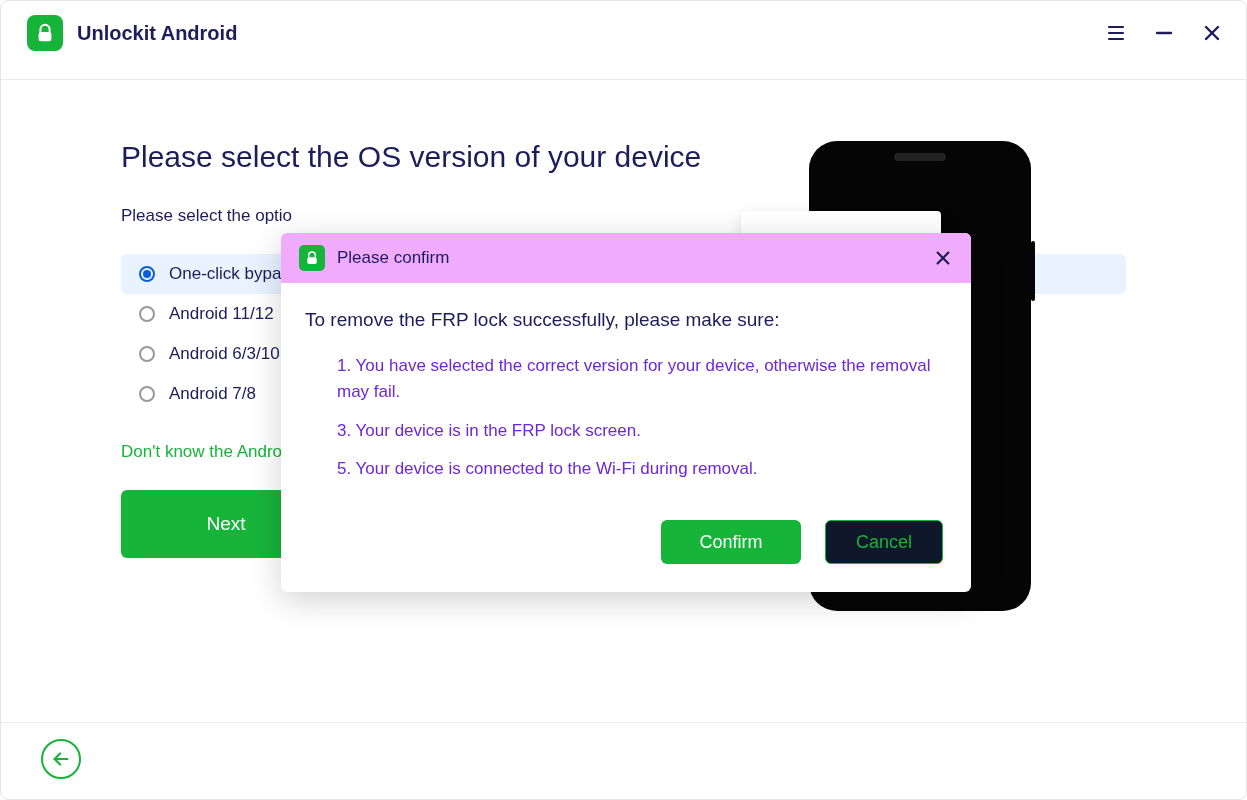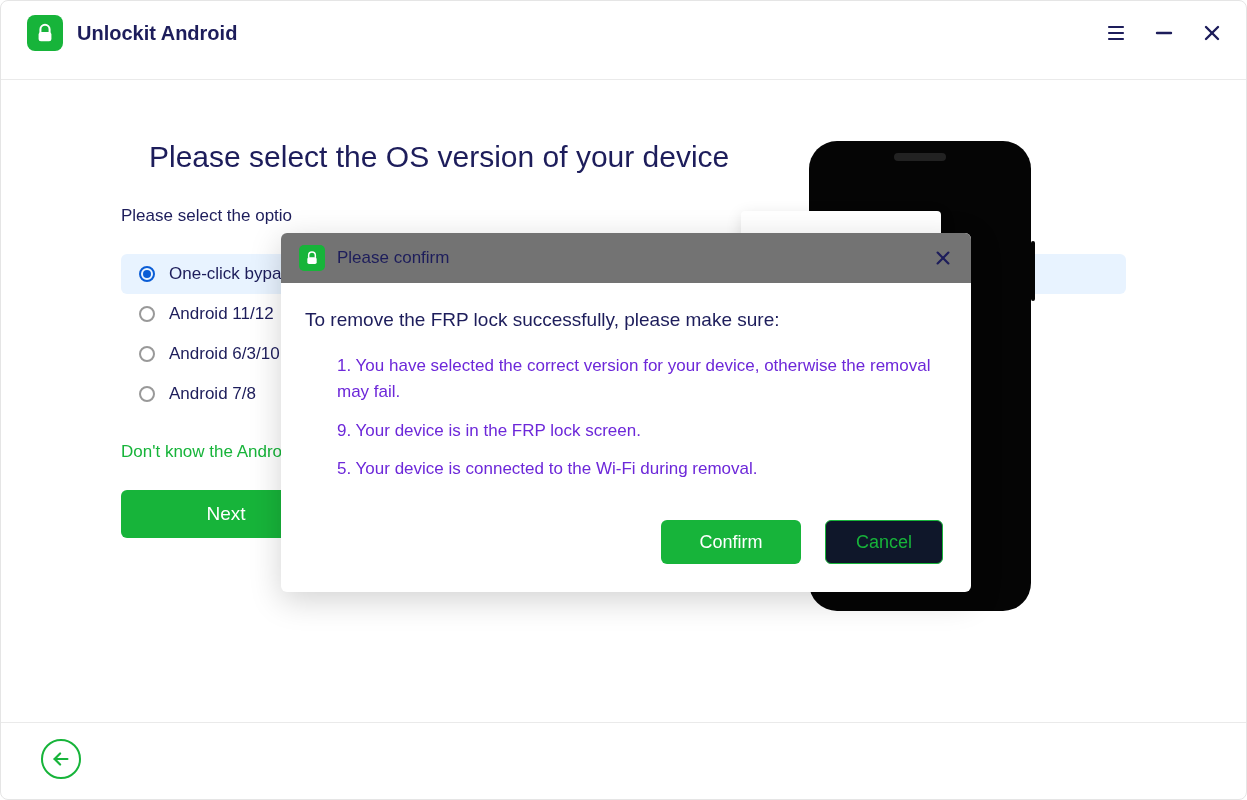--- a/index.html
+++ b/index.html
@@ -9,43 +9,43 @@
 .title-bar { display: flex; align-items: center; justify-content: space-between; padding: 14px 24px 28px 26px; border-bottom: 1px solid #eaeaea; }
 .title-left { display: flex; align-items: center; gap: 14px; }
 .app-logo { width: 36px; height: 36px; border-radius: 8px; background: #17b43a; display: flex; align-items: center; justify-content: center; }
 .app-logo svg { width: 22px; height: 22px; }
 .app-title { font-size: 20px; font-weight: 600; color: #1d1d5b; }
 .title-right { display: flex; align-items: center; gap: 28px; }
 .win-ctrl { width: 20px; height: 20px; display: flex; align-items: center; justify-content: center; cursor: pointer; color: #1d1d5b; }
 
 
 .content { padding: 60px 120px 30px 120px; position: relative; }
-.page-title { font-size: 30px; font-weight: 400; color: #1d1d5b; margin-bottom: 32px; margin-left: 28px; }
+.page-title { font-size: 30px; font-weight: 400; color: #1d1d5b; margin-bottom: 32px; }
 .subtitle { font-size: 17px; color: #1d1d5b; margin-bottom: 28px; margin-top: 9px; }
 
 .options { margin-bottom: 28px; }
 .option { display: flex; align-items: center; gap: 14px; padding: 10px 18px; border-radius: 6px; cursor: pointer; }
 .option.selected { background: #e8f3ff; }
 .radio { width: 16px; height: 16px; border: 2px solid #999; border-radius: 50%; position: relative; flex-shrink: 0; }
 .option.selected .radio { border-color: #0a5dd6; }
 .option.selected .radio::after { content: ""; position: absolute; top: 2px; left: 2px; width: 8px; height: 8px; background: #0a5dd6; border-radius: 50%; }
 .option-label { font-size: 17px; color: #1d1d5b; }
 
 .help-link { font-size: 17px; color: #17b43a; margin-bottom: 28px; cursor: pointer; }
 
-.next-btn { width: 210px; height: 48px; background: #17b43a; color: #fff; border: none; border-radius: 6px; font-size: 19px; cursor: pointer; }
+.next-btn { width: 210px; height: 68px; background: #17b43a; color: #fff; border: none; border-radius: 6px; font-size: 19px; cursor: pointer; }
 
 
 .phone { position: absolute; top: 140px; right: 215px; width: 222px; height: 470px; background: #050505; border-radius: 28px; }
 .phone::before { content: ""; position: absolute; top: 12px; left: 50%; transform: translateX(-50%); width: 52px; height: 8px; background: #222; border-radius: 4px; }
 .phone::after { content: ""; position: absolute; top: 100px; right: -4px; width: 4px; height: 60px; background: #050505; border-radius: 2px; }
 
 
 .modal { position: absolute; top: 232px; left: 280px; width: 690px; background: #fff; border-radius: 6px; box-shadow: 0 8px 32px rgba(0,0,0,0.18); z-index: 10; }
-.modal-header { display: flex; align-items: center; justify-content: space-between; padding: 12px 18px; background: #737373; border-radius: 6px 6px 0 0; }
+.modal-header { display: flex; align-items: center; justify-content: space-between; padding: 12px 18px; background: #f0abfc; border-radius: 6px 6px 0 0; }
 .modal-header-left { display: flex; align-items: center; gap: 12px; }
 .modal-logo { width: 26px; height: 26px; border-radius: 5px; background: #17b43a; display: flex; align-items: center; justify-content: center; }
 .modal-logo svg { width: 16px; height: 16px; }
 .modal-title { font-size: 17px; color: #1d1d5b; }
 .modal-close { cursor: pointer; width: 20px; height: 20px; display: flex; align-items: center; justify-content: center; color: #1d1d5b; }
 .modal-body { padding: 26px 38px 26px 24px; }
 .modal-lead { font-size: 19px; color: #1d1d5b; margin-bottom: 22px; }
 .modal-item { font-size: 17px; color: #6d28d9; line-height: 1.55; margin-bottom: 12px; padding-left: 32px; }
 .modal-footer { display: flex; justify-content: flex-end; gap: 24px; padding: 0 28px 28px 28px; }
 .btn-confirm { width: 140px; height: 44px; background: #17b43a; color: #fff; border: none; border-radius: 6px; font-size: 18px; cursor: pointer; }
@@ -139,21 +139,21 @@
     <div class="modal-close">
       <svg width="18" height="18" viewBox="0 0 20 20">
           <line x1="4" y1="4" x2="16" y2="16" stroke="currentColor" stroke-width="2.4" stroke-linecap="round"></line>
           <line x1="16" y1="4" x2="4" y2="16" stroke="currentColor" stroke-width="2.4" stroke-linecap="round"></line>
         </svg>
     </div>
   </div>
   <div class="modal-body">
     <div class="modal-lead">To remove the FRP lock successfully, please make sure:</div>
     <div class="modal-item">1. You have selected the correct version for your device, otherwise the removal may fail.</div>
-    <div class="modal-item">9. Your device is in the FRP lock screen.</div>
+    <div class="modal-item">3. Your device is in the FRP lock screen.</div>
     <div class="modal-item">5. Your device is connected to the Wi-Fi during removal.</div>
   </div>
   <div class="modal-footer">
     <button class="btn-confirm">Confirm</button>
     <button class="btn-cancel">Cancel</button>
   </div>
 </div>
 
 <div class="bottom-divider"></div>
 <div class="back-btn">

